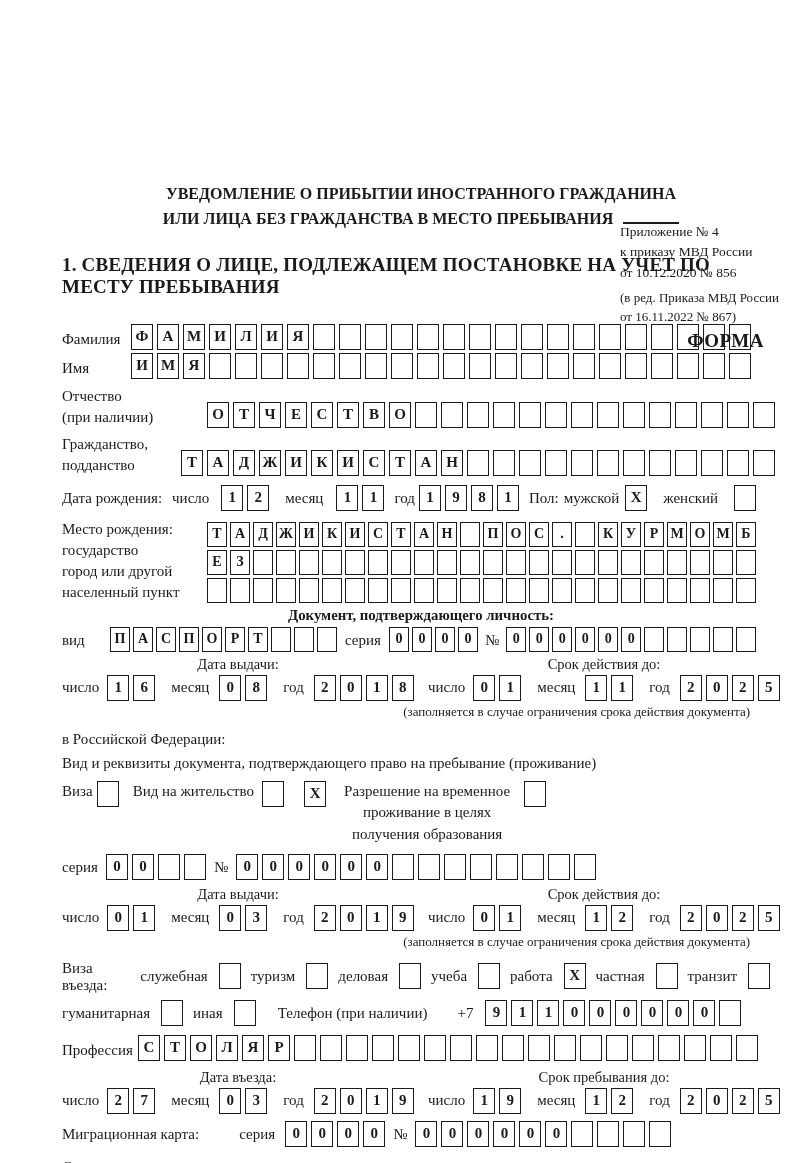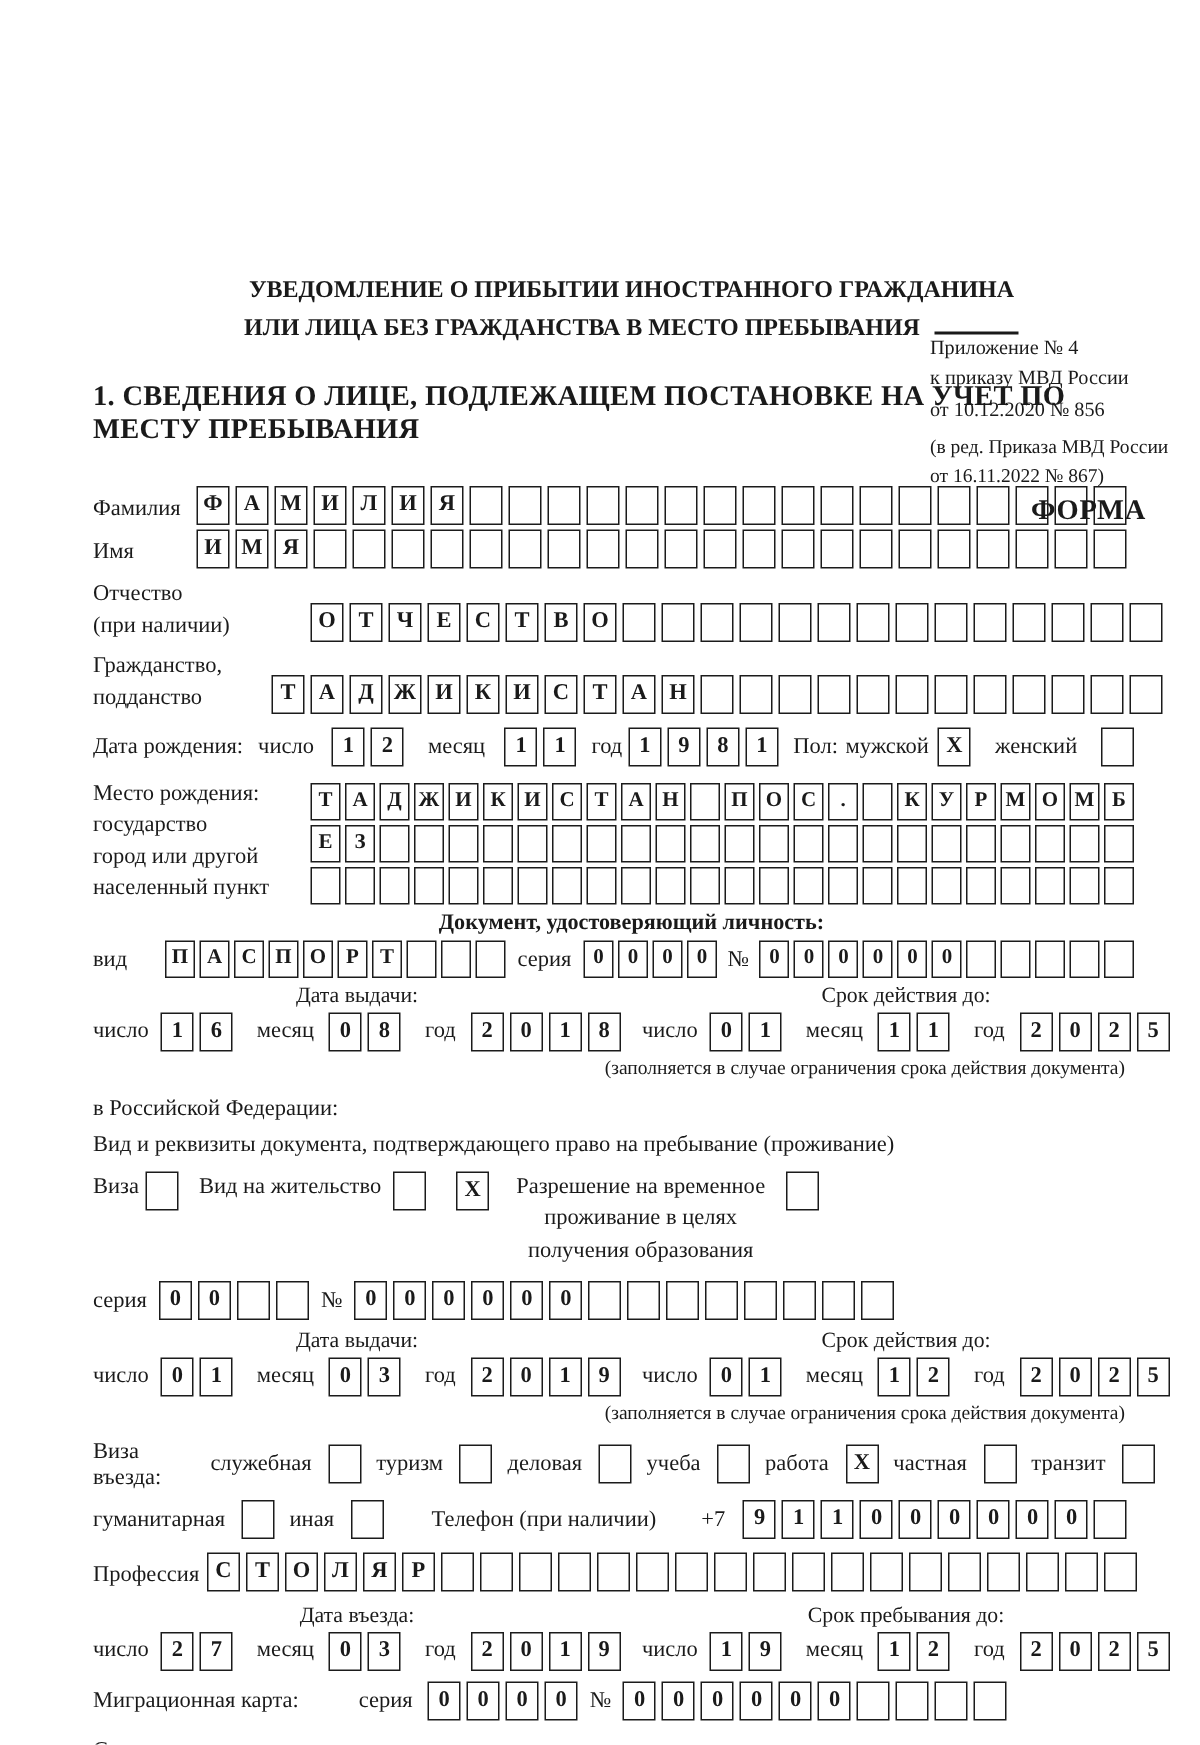--- a/index.html
+++ b/index.html
@@ -308,21 +308,21 @@
           <span class="cell"></span>
           <span class="cell"></span>
           <span class="cell"></span>
           <span class="cell"></span>
           <span class="cell"></span>
           <span class="cell"></span>
         </div>
     </div>
   </div>
 
-  <div class="center-bold">Документ, удостоверяющий личность:</div>
+  <div class="center-bold">Документ, подтверждающего личность:</div>
 
   <div class="frow" style="margin-top:3px; align-items:center">
     <span class="lbl" style="width:48px">вид</span>
     <span class="cells sm">
         <span class="cell">П</span>
         <span class="cell">А</span>
         <span class="cell">С</span>
         <span class="cell">П</span>
         <span class="cell">О</span>
         <span class="cell">Р</span>
@@ -537,21 +537,21 @@
   </div>
   <div class="purpose-row" style="margin-top:6px">
     <span class="lbl" style="">гуманитарная</span>
     <span class="cells">
         <span class="cell"></span>
       </span>
     <span class="lbl">иная</span>
     <span class="cells">
         <span class="cell"></span>
       </span>
-    <span class="lbl" style="margin-left:22px">Телефон (при наличии)</span>
+    <span class="lbl" style="margin-left:12px">Телефон (при наличии)</span>
     <span class="lbl" style="margin-left:24px">+7</span>
     <span class="cells" style="margin-left:6px">
         <span class="cell">9</span>
         <span class="cell">1</span>
         <span class="cell">1</span>
         <span class="cell">0</span>
         <span class="cell">0</span>
         <span class="cell">0</span>
         <span class="cell">0</span>
         <span class="cell">0</span>

